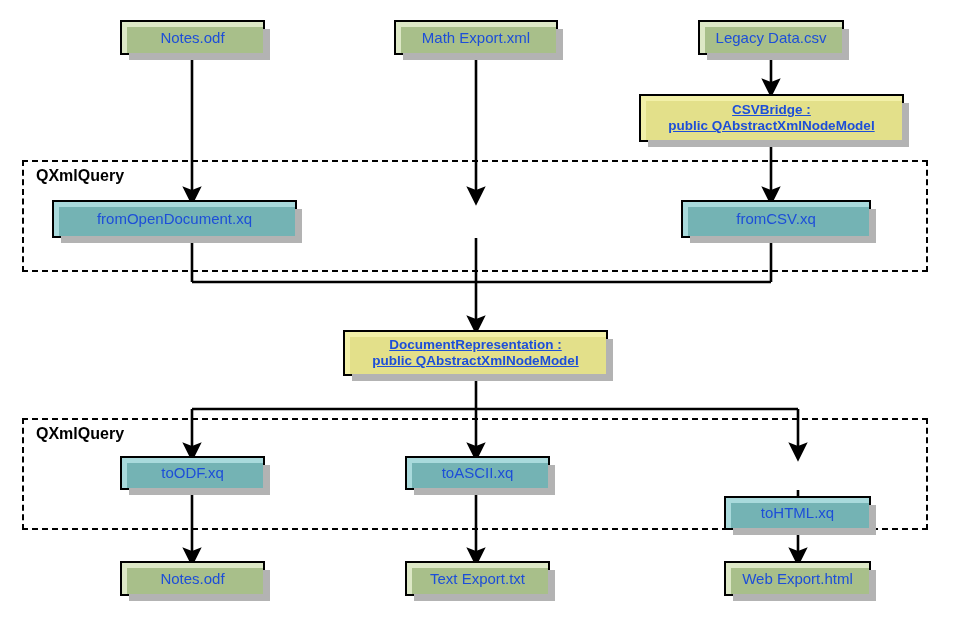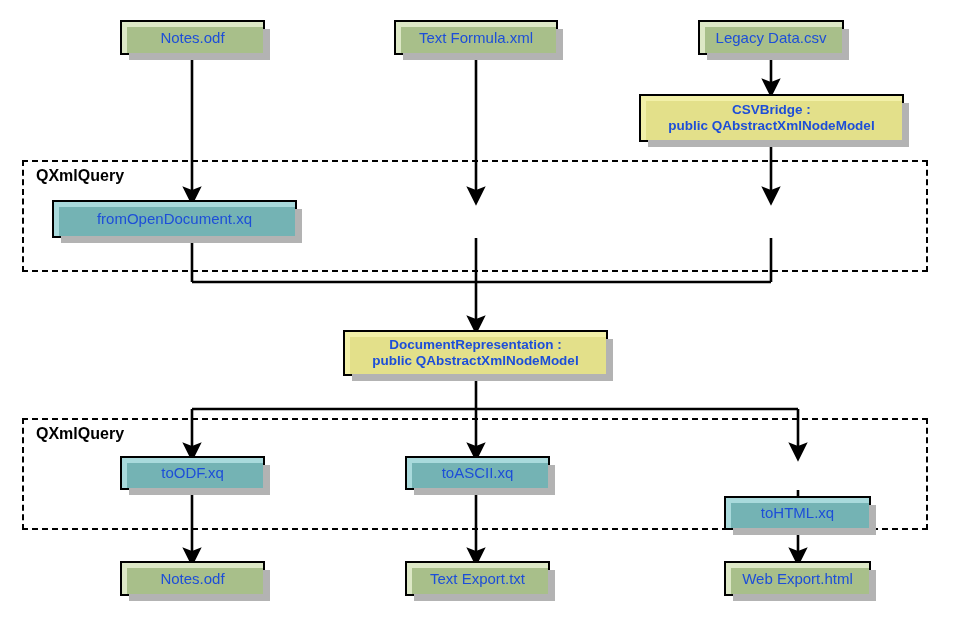--- a/index.html
+++ b/index.html
@@ -74,20 +74,21 @@
     background: #a9dadc;
     font-size: 15px;
   }
   .n-query .inner { background: #74b3b4; }
 
   
   .n-class {
     background: #f2f0a8;
     font-size: 13.5px;
     font-weight: bold;
+    text-decoration: underline;
   }
   .n-class .inner { background: #e3e08a; }
 
   
   .group {
     position: absolute;
     box-sizing: border-box;
     border: 2.5px dashed #000000;
     background: transparent;
     z-index: 1;
@@ -145,21 +146,21 @@
 
   <div class="node n-file" style="left:120px; top:20px; width:145px; height:35px;">
     <span class="shadow"></span>
     <span class="inner"></span>
     <span class="lbl">Notes.odf</span>
   </div>
 
   <div class="node n-file" style="left:394px; top:20px; width:164px; height:35px;">
     <span class="shadow"></span>
     <span class="inner"></span>
-    <span class="lbl">Text Formula.xml</span>
+    <span class="lbl">Math Export.xml</span>
   </div>
 
   <div class="node n-file" style="left:698px; top:20px; width:146px; height:35px;">
     <span class="shadow"></span>
     <span class="inner"></span>
     <span class="lbl">Legacy Data.csv</span>
   </div>
 
   <div class="node n-class" style="left:639px; top:94px; width:265px; height:48px;">
     <span class="shadow"></span>
@@ -168,20 +169,25 @@
 public QAbstractXmlNodeModel</span>
   </div>
 
   <div class="node n-query" style="left:52px; top:200px; width:245px; height:38px;">
     <span class="shadow"></span>
     <span class="inner"></span>
     <span class="lbl">fromOpenDocument.xq</span>
   </div>
 
 
+  <div class="node n-query" style="left:681px; top:200px; width:190px; height:38px;">
+    <span class="shadow"></span>
+    <span class="inner"></span>
+    <span class="lbl">fromCSV.xq</span>
+  </div>
 
   <div class="node n-class" style="left:343px; top:330px; width:265px; height:46px;">
     <span class="shadow"></span>
     <span class="inner"></span>
     <span class="lbl">DocumentRepresentation :
 public QAbstractXmlNodeModel</span>
   </div>
 
   <div class="node n-query" style="left:120px; top:456px; width:145px; height:34px;">
     <span class="shadow"></span>

